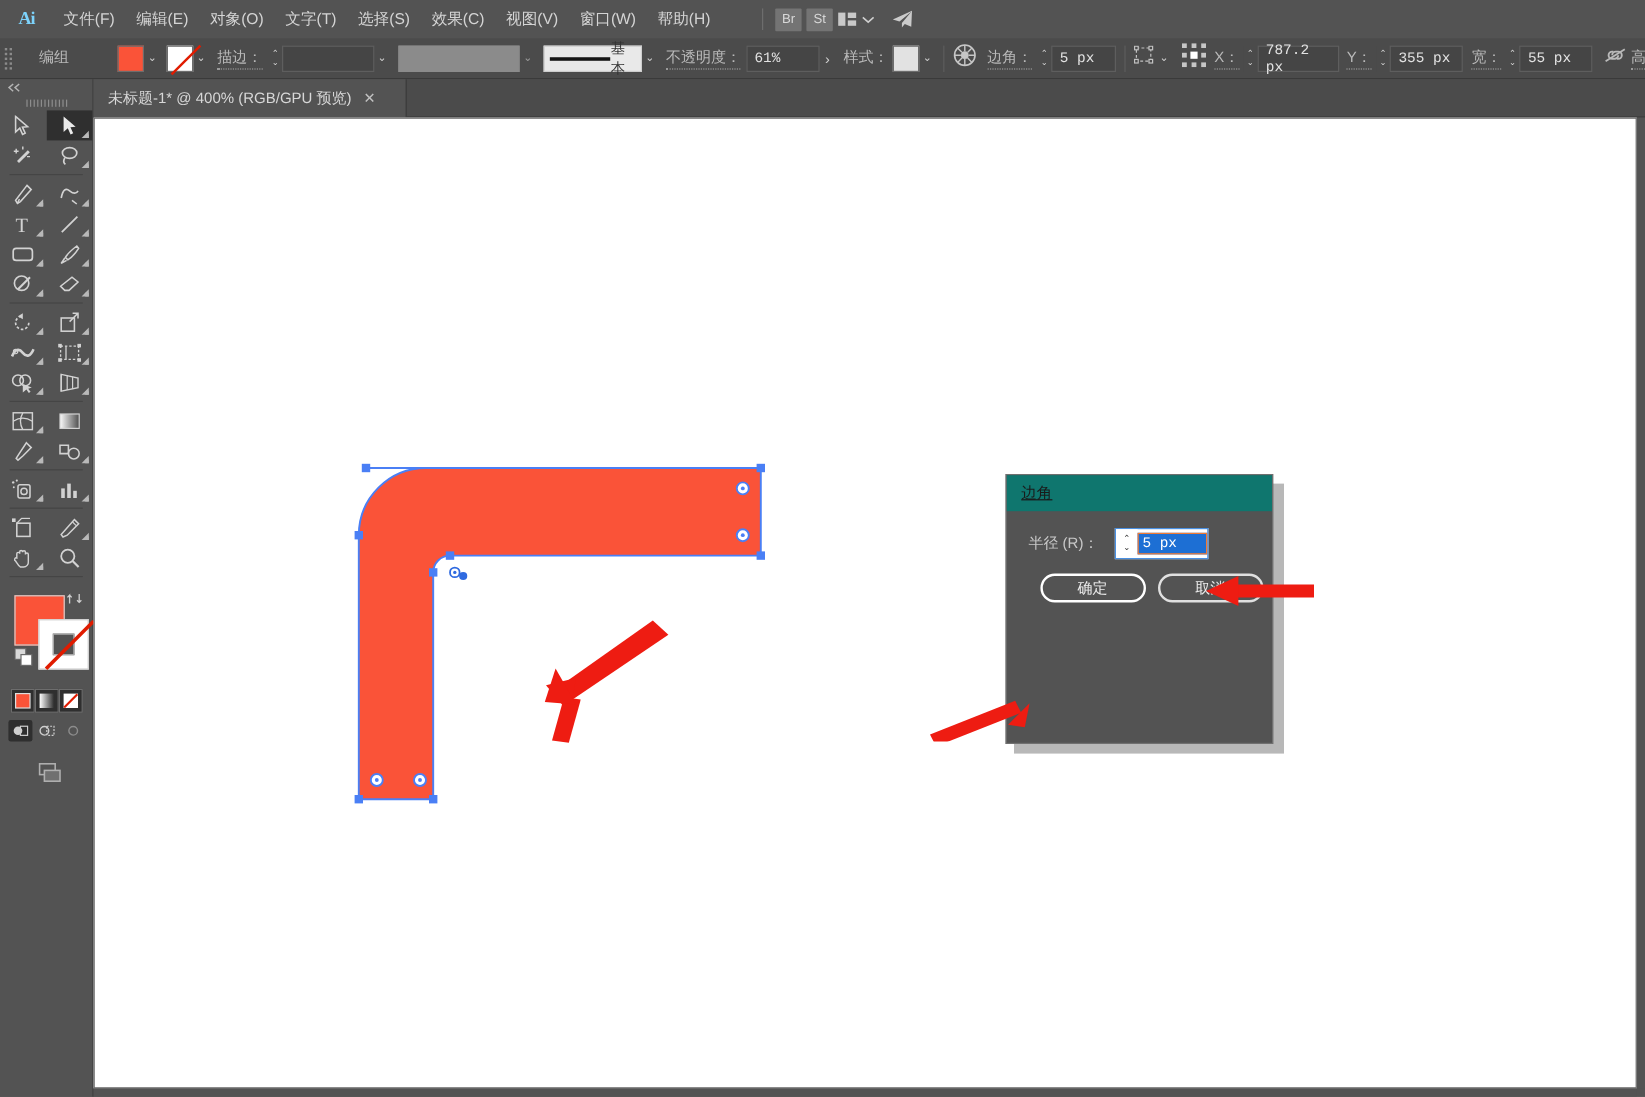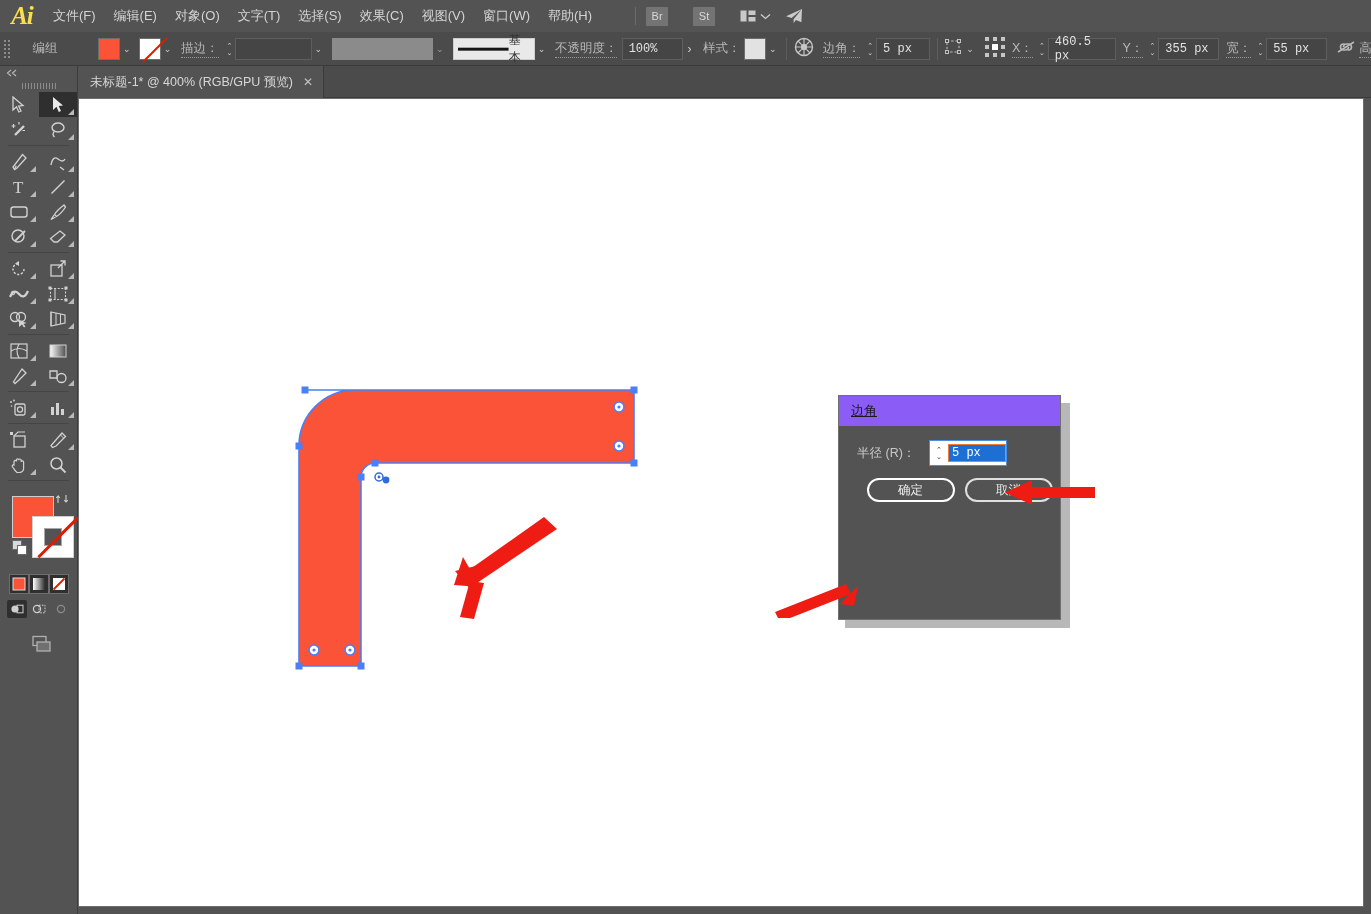--- a/index.html
+++ b/index.html
@@ -11,32 +11,32 @@
   }
   #app { position: relative; width: 1371px; height: 914px; }
 
   
   .menubar {
     position: absolute; left: 0; top: 0; width: 1371px; height: 32px;
     background: #535353; display: flex; align-items: center;
   }
   .ai-logo {
     width: 44px; height: 32px; display: flex; align-items: center; justify-content: center;
-    color: #fde047; font-size: 25px; font-weight: bold; font-style: italic;
+    color: #7dd3fc; font-size: 15px; font-weight: bold; 
     font-family: "Liberation Serif", serif; letter-spacing: -1px;
   }
   .menu-item {
     padding: 0 9px; height: 32px; line-height: 32px; color: #d4d4d4;
     font-size: 13px; white-space: nowrap; cursor: default;
   }
   .mb-sep { width: 1px; height: 18px; background: #6d6d6d; margin: 0 10px; }
   .mb-badge {
     width: 22px; height: 19px; background: #747474; color: #d8d8d8;
     font-size: 11px; display: flex; align-items: center; justify-content: center;
-    margin-right: 25px; border-radius: 1px;
+    margin-right: 4px; border-radius: 1px;
   }
   .mb-icon { margin-right: 4px; display: flex; align-items: center; }
 
   
   .optbar {
     position: absolute; left: 0; top: 32px; width: 1371px; height: 34px;
     background: #4b4b4b; border-bottom: 1px solid #3a3a3a;
     display: flex; align-items: center; padding-left: 4px;
   }
   .grip { width: 10px; height: 22px; display: flex; flex-wrap: wrap;
@@ -114,21 +114,21 @@
           border-radius:2px; }
   .draw.sel { background:#2f2f2f; }
 
   
   .tabbar {
     position:absolute; left:78px; top:66px; width:1293px; height:32px;
     background:#4b4b4b; border-bottom:1px solid #3a3a3a;
   }
   .doctab {
     position:absolute; left:0; top:0; height:32px; background:#535353;
-    display:flex; align-items:center; padding:0 10px 0 12px; gap:10px;
+    display:flex; align-items:center; padding:0 25px 0 12px; gap:10px;
     border-right:1px solid #3a3a3a;
   }
   .doctab .title { color:#d7d7d7; font-size:12.5px; white-space:nowrap; }
   .doctab .x { color:#c2c2c2; font-size:12px; cursor:default; }
 
   
   .canvas {
     position:absolute; left:78px; top:98px; width:1286px; height:809px;
     background:#ffffff; border:1px solid #6e6e6e;
   }
@@ -145,21 +145,21 @@
   
   .dlg-shadow {
     position:absolute; left:845px; top:403px; width:225px; height:225px;
     background: rgba(0,0,0,0.28);
   }
   .dialog {
     position:absolute; left:838px; top:395px; width:223px; height:225px;
     background:#535353; border:1px solid #707070;
   }
   .dlg-title {
-    height:30px; background:#8b5cf6; color:#1a1a1a; font-size:13px;
+    height:30px; background:#0f766e; color:#1a1a1a; font-size:13px;
     display:flex; align-items:center; padding-left:12px;text-decoration:underline;
   }
   .dlg-body { padding:14px 0 0 0; }
   .dlg-row { display:flex; align-items:center; margin-bottom:12px; padding-left:18px; }
   .dlg-lab { width:72px; color:#c8c8c8; font-size:12.5px; text-align:left; }
   .ico-btn {
     width:26px; height:26px; background:#5e5e5e; border:1px solid #6b6b6b;
     display:flex; align-items:center; justify-content:center;
   }
   .ico-btn.sel { background:#3a3a3a; }
@@ -270,21 +270,21 @@
       <svg width="58" height="8" viewBox="0 0 58 8">
           <rect x="0" y="2.5" width="58" height="3.4" fill="#161616"></rect>
         </svg>
       <span style="font-size:12px;font-family:'Liberation Sans',sans-serif">基本</span>
     </div>
     <div class="chev">⌄</div>
 
     <div style="width:8px"></div>
     <div class="opt-label dotted">不透明度：</div>
     <div style="width:5px"></div>
-    <div class="field" style="width:70px">100%</div>
+    <div class="field" style="width:70px">61%</div>
     <div class="chev" style="font-size:12px">›</div>
 
     <div style="width:8px"></div>
     <div class="opt-label">样式：</div>
     <div style="width:4px"></div>
     <div class="sw-box" style="background:#e2e2e2"></div>
     <div class="chev">⌄</div>
 
     <div class="opt-sep"></div>
     <div>
@@ -334,21 +334,21 @@
       </svg>
     </div>
 
     <div style="width:8px"></div>
     <div class="opt-label dotted">X：</div>
     <div style="width:4px"></div>
     <div class="spin">
         <span>⌃</span>
         <span>⌄</span>
       </div>
-    <div class="field" style="width:78px">460.5 px</div>
+    <div class="field" style="width:78px">787.2 px</div>
 
     <div style="width:8px"></div>
     <div class="opt-label dotted">Y：</div>
     <div style="width:4px"></div>
     <div class="spin">
         <span>⌃</span>
         <span>⌄</span>
       </div>
     <div class="field" style="width:70px">355 px</div>
 

